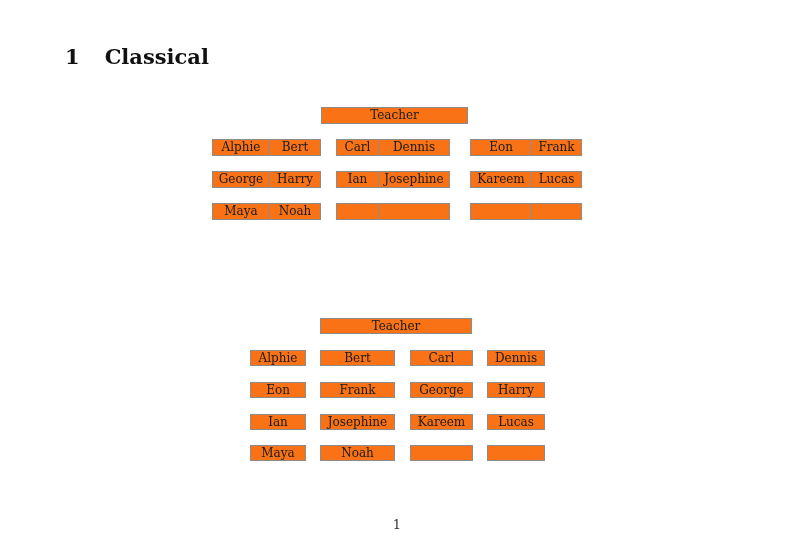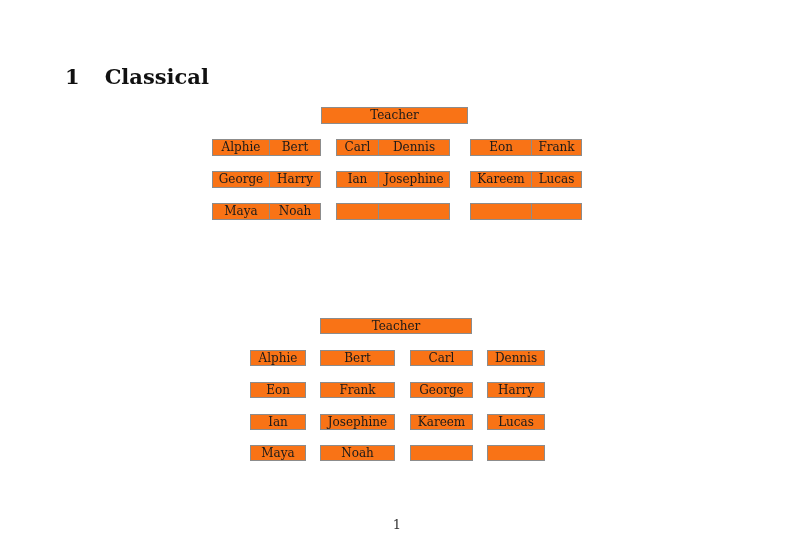--- a/index.html
+++ b/index.html
@@ -60,21 +60,21 @@
     text-align: center;
     font-size: 13px;
     color: #333333;
   }
 </style>
 </head>
 <body>
 
 <div class="page">
 
-  <div class="heading" style="top:64px">
+  <div class="heading" style="top:44px">
     <span class="num">1</span><span class="title">Classical</span>
   </div>
 
   <div class="box teacher1">Teacher</div>
 
   <div class="box desk colA s1r0">
     <span class="cell l">Alphie</span>
     <span class="cell r">Bert</span>
   </div>
   <div class="box desk colB s1r0">

